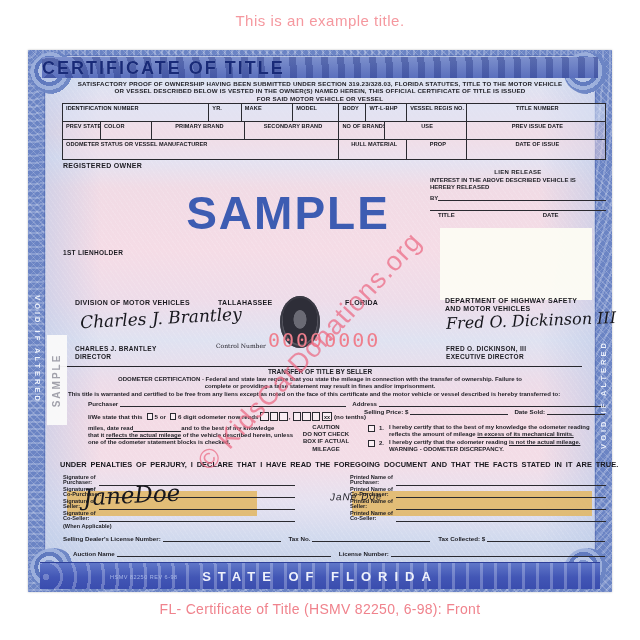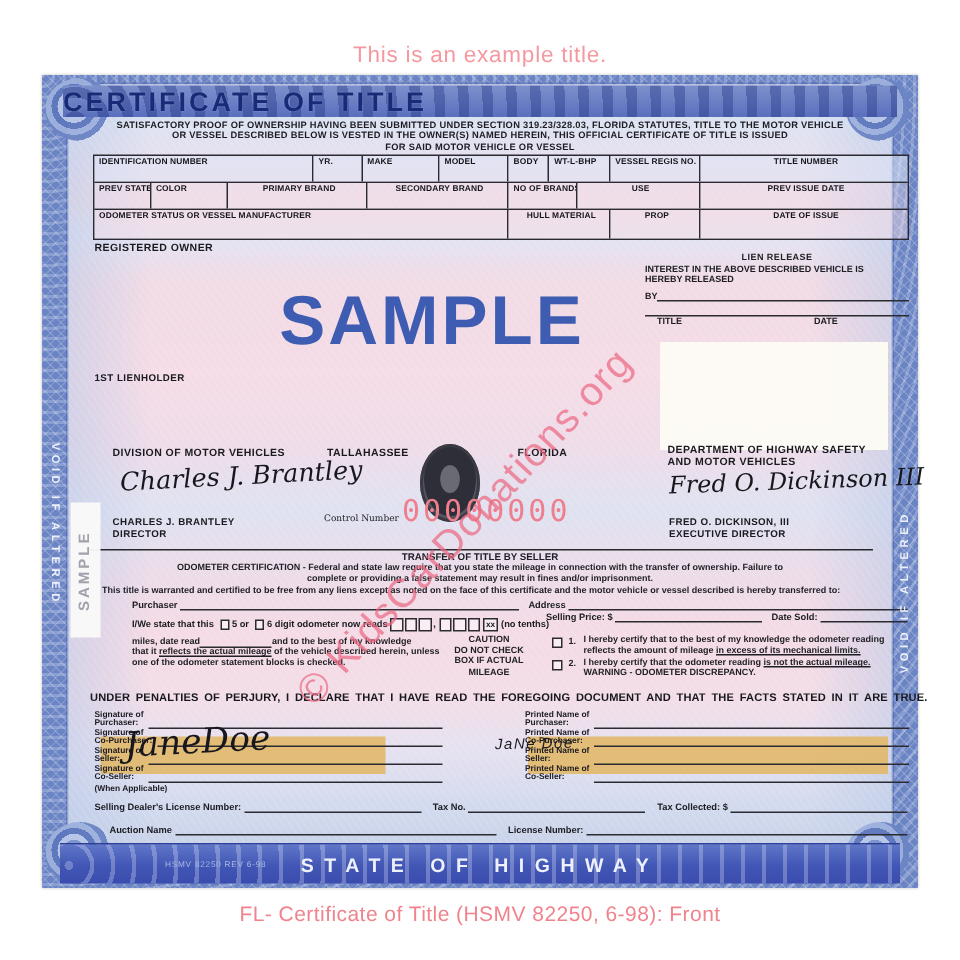--- a/index.html
+++ b/index.html
@@ -1,20 +1,20 @@
 <!DOCTYPE html>
 <html><head>
 <meta charset="utf-8">
 <style>
   * { margin:0; padding:0; box-sizing:border-box; }
   html,body { width:640px; height:640px; background:#ffffff; font-family:"Liberation Sans", sans-serif; }
   #stage { position:relative; width:640px; height:640px; overflow:hidden; background:#fff; }
   .abs { position:absolute; }
 
-  .page-title { top:28px; left:0; width:640px; text-align:center; font-size:15px; font-weight:300;
+  .page-title { top:12px; left:0; width:640px; text-align:center; font-size:15px; font-weight:300;
     color:#f5989f; letter-spacing:.5px; }
   .page-caption { top:601px; left:0; width:640px; text-align:center; font-size:14px; font-weight:300;
     color:#f0838d; letter-spacing:.3px; }
 
   
   .doc { left:28px; top:50px; width:584px; height:542px; background:#6b84c4;
     box-shadow:0 0 2px rgba(0,0,0,.25); }
   .doc::before { content:""; position:absolute; inset:0;
     background:
       repeating-linear-gradient(45deg, rgba(255,255,255,.18) 0 1px, transparent 1px 5px),
@@ -349,21 +349,21 @@
 
     <div class="abs flexline" style="left:45px; top:500px; width:532px;">
       <span class="lab">Auction Name</span>
       <span class="u" style="max-width:250px;"></span>
       <span class="lab" style="padding-left:8px;">License Number:</span>
       <span class="u"></span>
     </div>
 
     <div class="abs bottom-band">
       <div class="abs form-no">HSMV 82250 REV 6-98</div>
-      <div class="abs state-fl">STATE OF HIGHWAY</div>
+      <div class="abs state-fl">STATE OF FLORIDA</div>
     </div>
 
     <div class="abs voidtxt" style="left:-51px; top:295px; transform:rotate(90deg);">VOID IF ALTERED</div>
     <div class="abs voidtxt" style="left:515px; top:340px; transform:rotate(-90deg);">VOID IF ALTERED</div>
 
     <div class="abs side-strip">
       <span>SAMPLE</span>
     </div>
 
     <div class="abs watermark">© KidsCarDonations.org</div>

